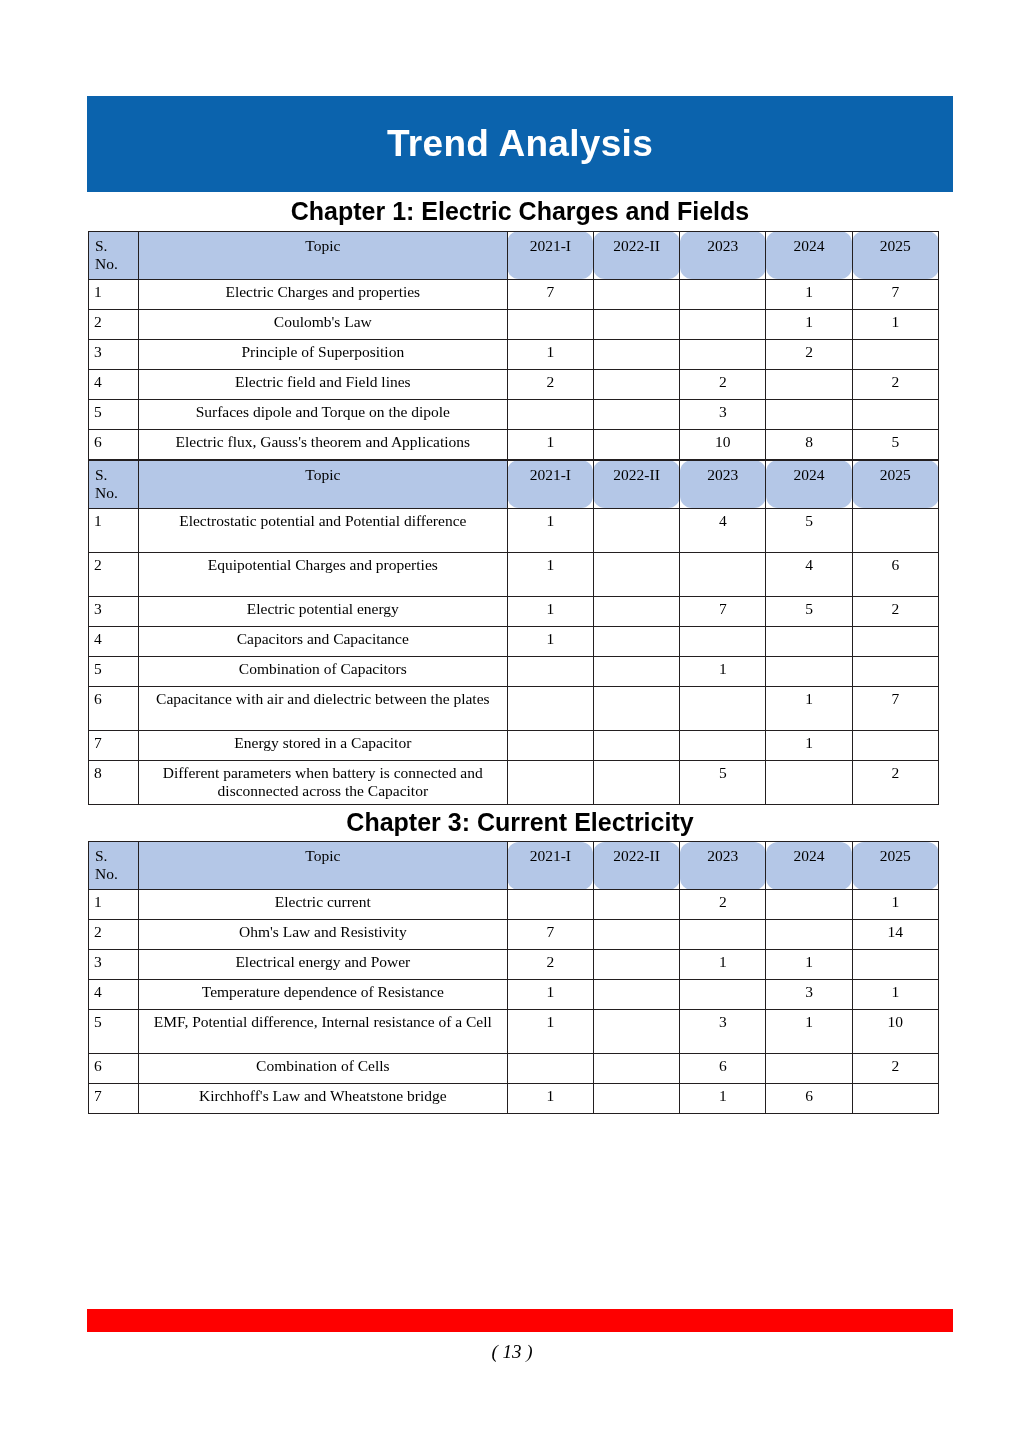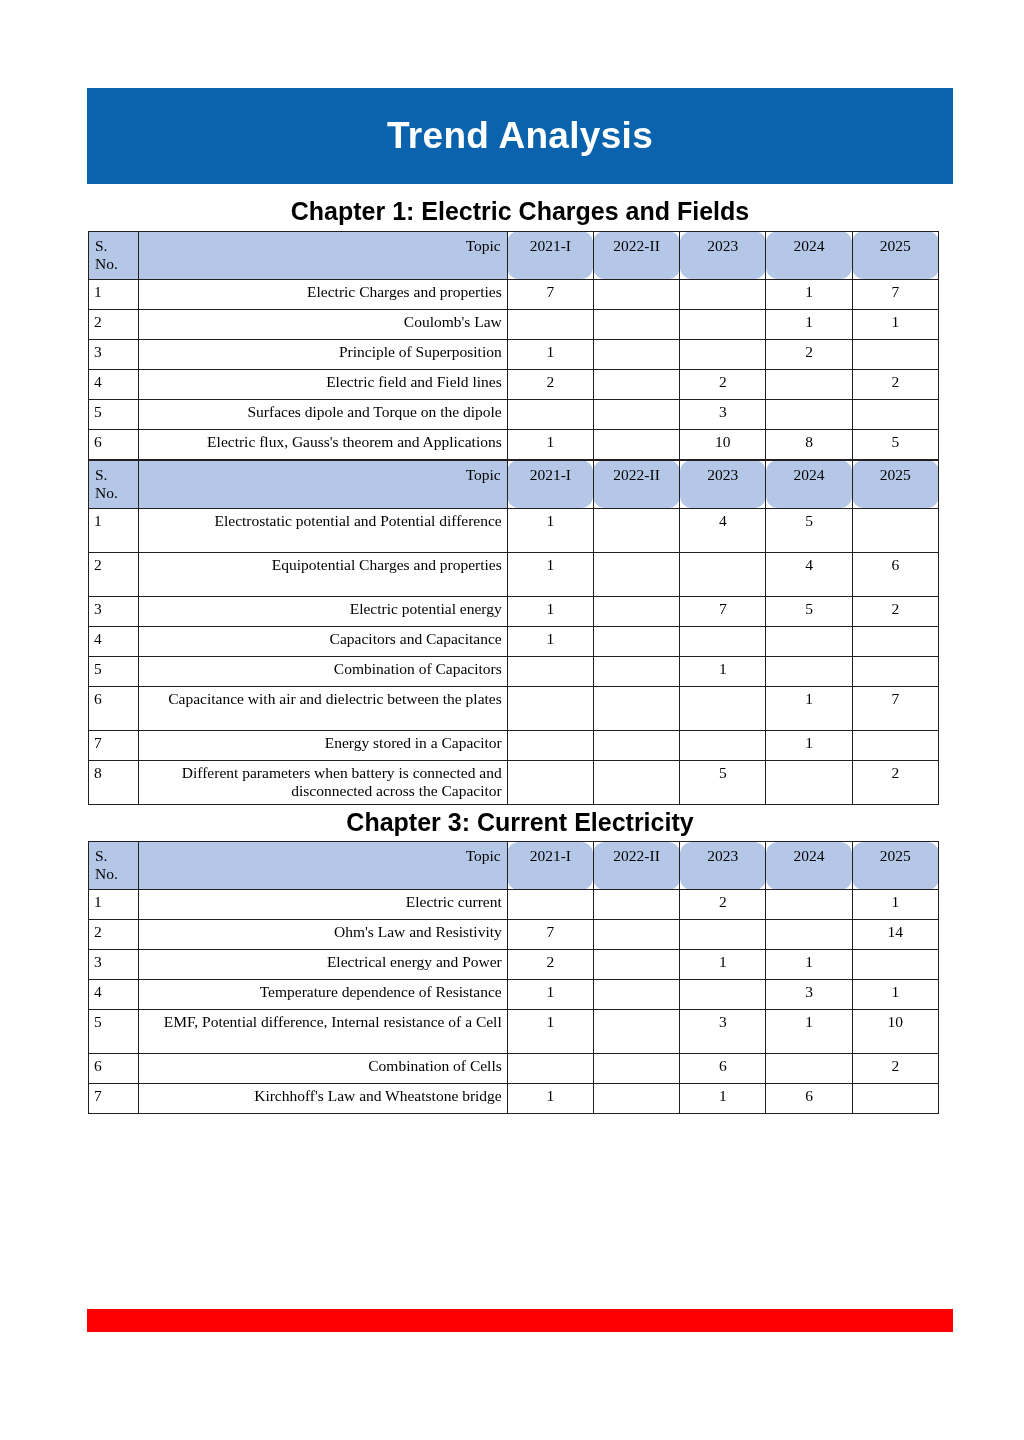--- a/index.html
+++ b/index.html
@@ -12,21 +12,21 @@
     position: relative;
   }
   .page {
     position: absolute;
     left: 0; top: 0;
     width: 1024px; height: 1440px;
     background: #fff;
   }
   .banner {
     position: absolute;
-    left: 87px; top: 88px;
+    left: 87px; top: 96px;
     width: 866px; height: 96px;
     background: #0b63ad;
     display: flex;
     align-items: center;
     justify-content: center;
   }
   .banner-title {
     font-family: "Liberation Sans", sans-serif;
     font-weight: bold;
     font-size: 37px;
@@ -61,21 +61,21 @@
     color: #000;
     padding: 3px 5px;
     vertical-align: top;
   }
   table.trend thead th {
     background: #b4c7e7;
     vertical-align: top;
     padding: 5px 6px 6px 6px;
   }
   th.c-sno, td.c-sno { width: 48px; text-align: left; }
-  th.c-topic, td.c-topic { width: 355px; text-align: right; }
+  th.c-topic, td.c-topic { width: 355px; text-align: center; }
   th.c-yr, td.c-yr { width: 83px; text-align: center; }
   thead th.c-yr { text-align: center; border-radius: 12px; }
   td.c-yr { vertical-align: top; }
   .sno-break { display: block; }
   tbody td { height: 30px; }
   tbody tr.tall td { height: 44px; }
   .footer-bar {
     position: absolute;
     left: 87px; top: 1309px;
     width: 866px; height: 23px;
@@ -347,14 +347,15 @@
           <td class="c-yr">1</td>
           <td class="c-yr">6</td>
           <td class="c-yr"></td>
         </tr>
       </tbody>
     </table>
 
   </div>
 
   <div class="footer-bar"></div>
+  <div class="page-num"><i>( 13 )</i></div>
 
 </div>
 
 </body></html>

